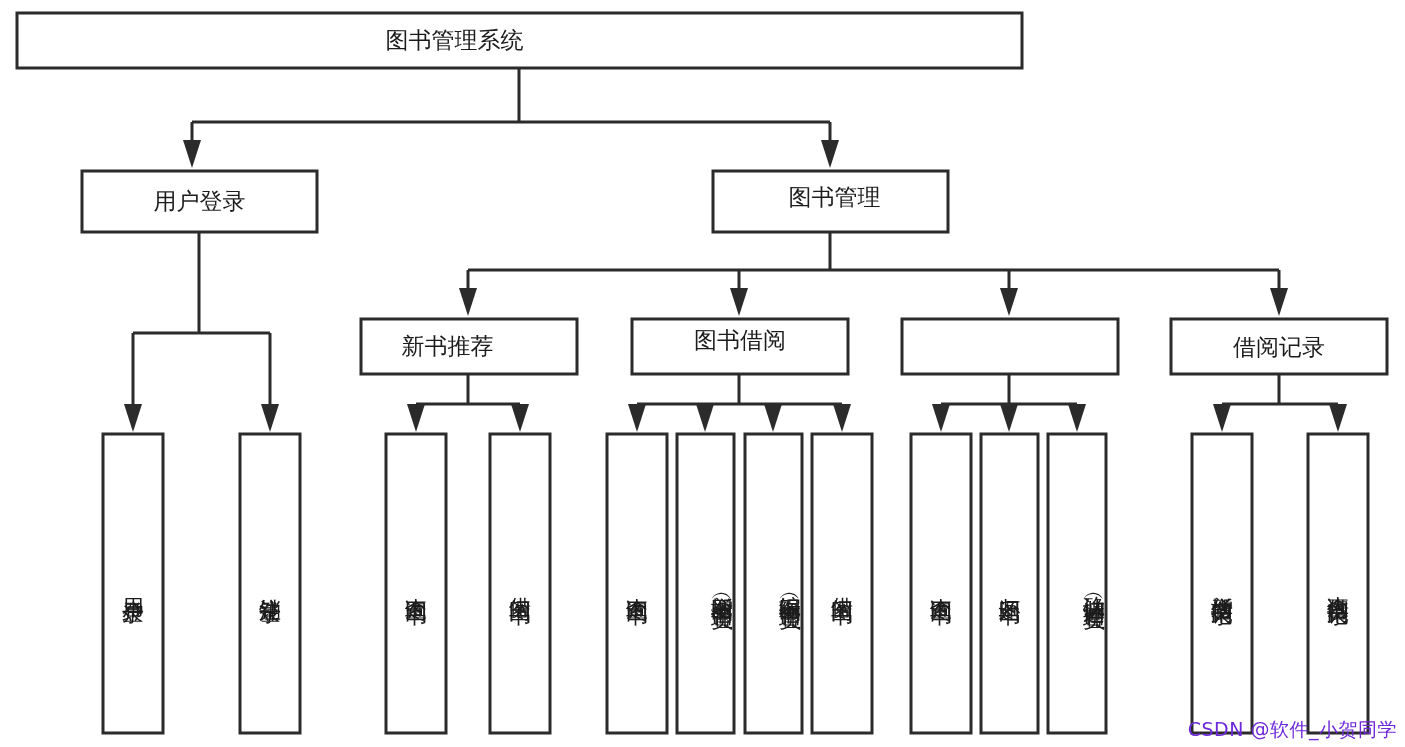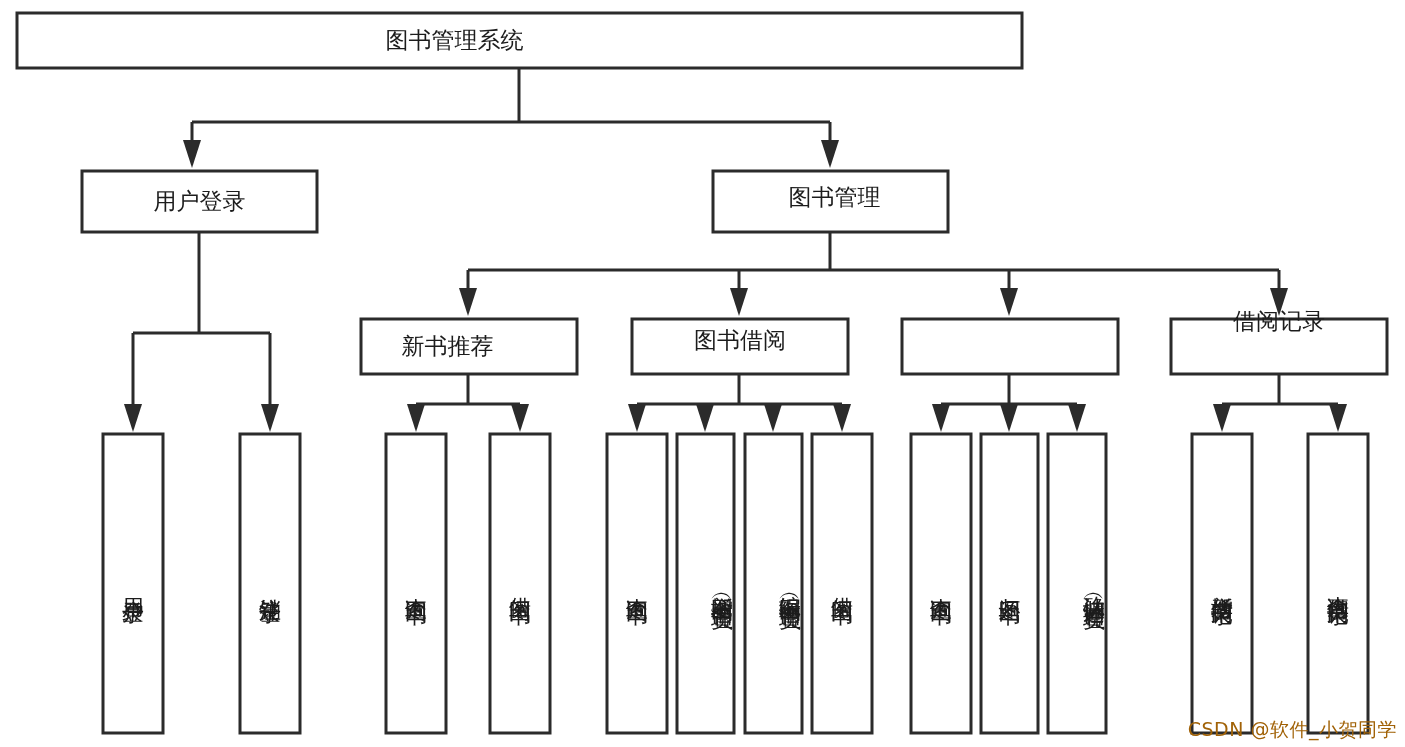--- a/index.html
+++ b/index.html
@@ -66,21 +66,21 @@
     color: #1c1c1c;
     white-space: nowrap;
     pointer-events: none;
   }
   .watermark {
     position: absolute;
     right: 8px;
     bottom: 4px;
     font-family: "DejaVu Sans", "Liberation Sans", sans-serif;
     font-size: 19px;
-    color: #a16207;
+    color: #6d28d9;
     white-space: nowrap;
     letter-spacing: 0.5px;
   }
 </style>
 </head>
 <body>
 
 <div id="diagram-root">
 
   <svg id="flow" viewBox="0 0 1405 747">
@@ -187,21 +187,21 @@
     </g>
   </svg>
 
   <div class="hlabel" style="left:17px; top:13px; width:875px; height:55px;">图书管理系统</div>
 
   <div class="hlabel" style="left:82px; top:171px; width:235px; height:61px;">用户登录</div>
   <div class="hlabel" style="left:693px; top:171px; width:235px; height:52px;margin-left:24px;">图书管理</div>
 
   <div class="hlabel" style="left:361px; top:319px; width:173px; height:55px;">新书推荐</div>
   <div class="hlabel" style="left:632px; top:319px; width:216px; height:42px;">图书借阅</div>
-  <div class="hlabel" style="left:1171px; top:301px; width:216px; height:41px;">借阅记录</div>
+  <div class="hlabel" style="left:1171px; top:327px; width:216px; height:41px;">借阅记录</div>
 
   <div class="vlabel" style="left:103px; top:434px; width:60px; height:299px;">用户登录</div>
   <div class="vlabel" style="left:240px; top:434px; width:60px; height:299px;">注销登录</div>
 
   <div class="vlabel" style="left:386px; top:434px; width:60px; height:299px;">查询图书</div>
   <div class="vlabel" style="left:490px; top:434px; width:60px; height:299px;">借阅图书</div>
 
   <div class="vlabel" style="left:607px; top:434px; width:60px; height:299px;">查询图书</div>
   <div class="vlabel" style="left:677px; top:434px; width:57px; height:299px; align-items:flex-start; padding-top:6px; box-sizing:border-box;">新增图书（管理员）</div>
   <div class="vlabel" style="left:745px; top:434px; width:57px; height:299px; align-items:flex-start; padding-top:6px; box-sizing:border-box;">编辑图书（管理员）</div>

